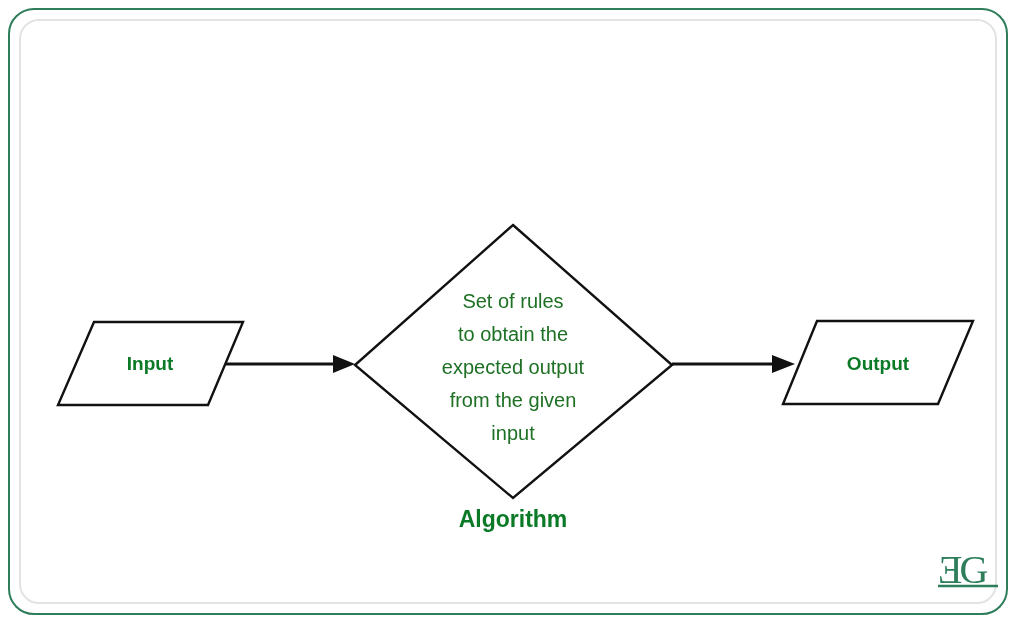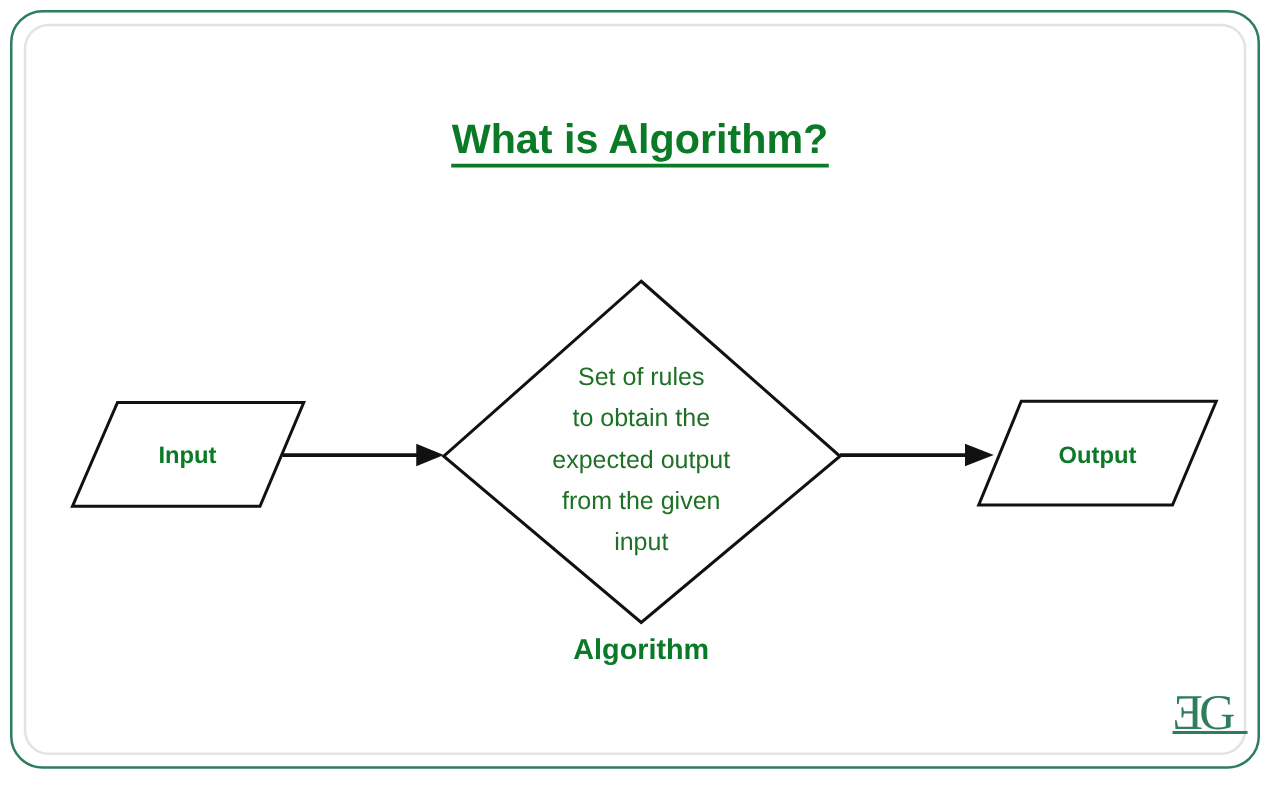--- a/index.html
+++ b/index.html
@@ -114,23 +114,20 @@
   }
 </style>
 </head>
 <body>
 
 <div id="canvas">
 
   <div class="frame-outer"></div>
   <div class="frame-inner"></div>
 
-  <div class="page-title">
-    <span class="title-text">What is Algorithm?</span>
-  </div>
 
   <svg class="flow" viewBox="0 0 1024 631">
 
     <g>
       <polygon class="shape-outline" points="94,322 243,322 208,405 58,405"></polygon>
       <text class="node-label" x="150" y="365">Input</text>
     </g>
 
     <g>
       <line class="connector" x1="226" y1="364" x2="340" y2="364"></line>

